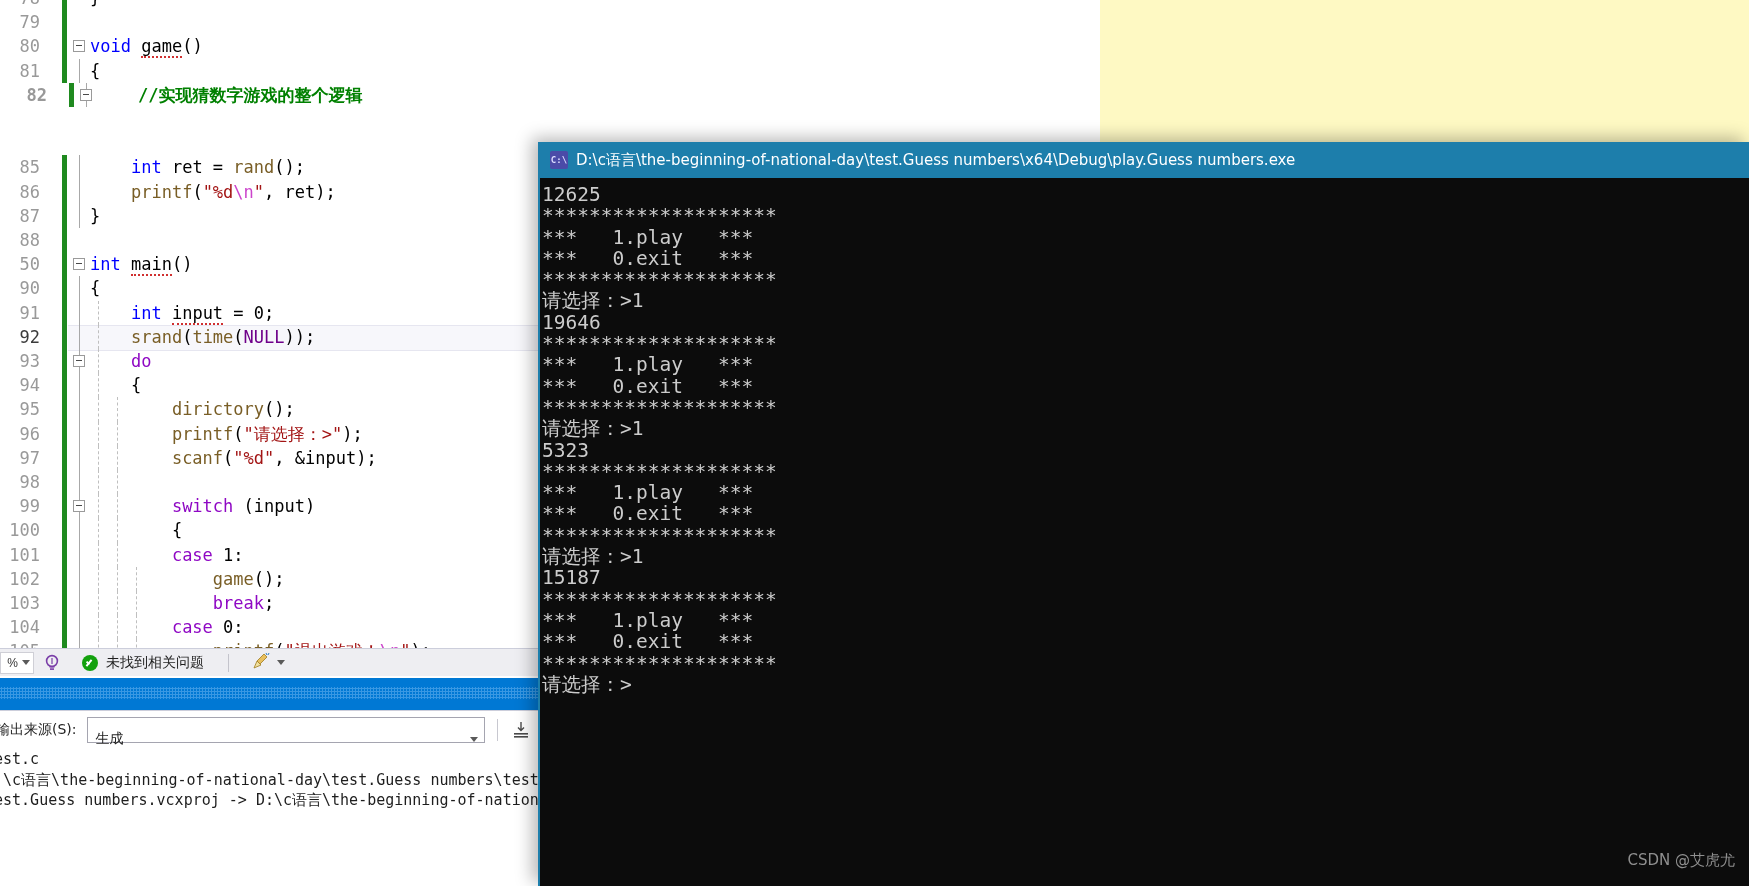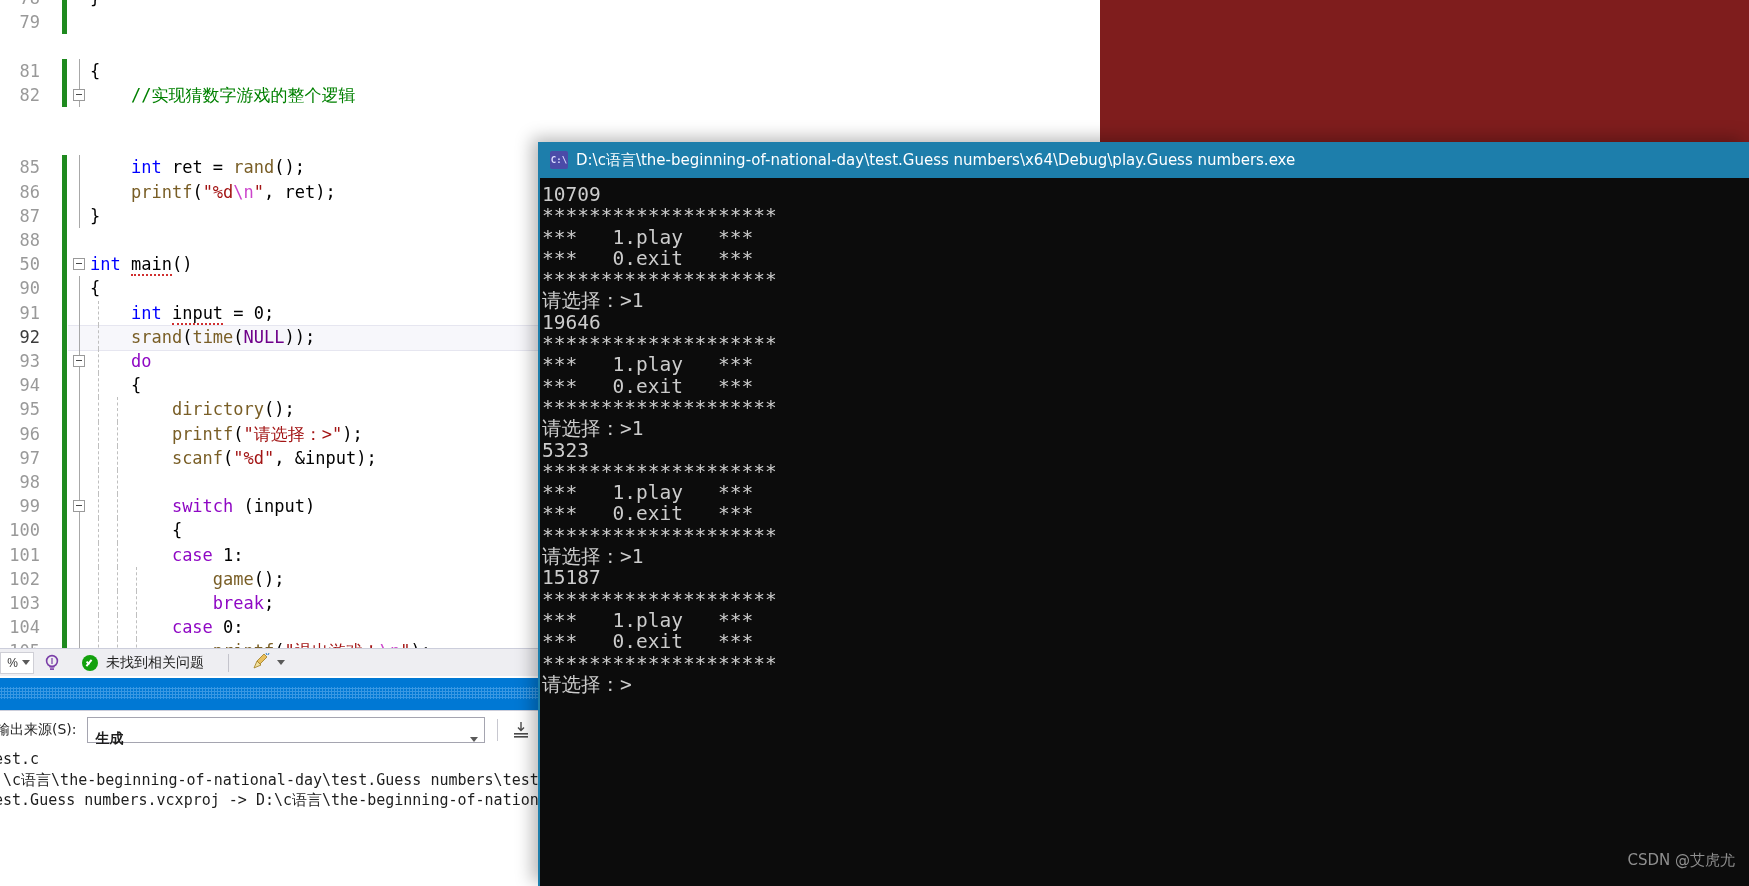--- a/index.html
+++ b/index.html
@@ -3,21 +3,21 @@
 <meta charset="utf-8">
 <style>
   * { box-sizing: border-box; margin: 0; padding: 0; }
   html, body {
     width: 1749px; height: 886px;
     overflow: hidden;
     background: #ffffff;
     font-family: "Liberation Sans", sans-serif;
   }
 
-  #root { position: relative; width: 1749px; height: 853px; background: #7f1d1d; }
+  #root { position: relative; width: 1749px; height: 853px; background: #fef9c3; }
 
   
   #vs-editor {
     position: absolute; left: 0; top: 0;
     width: 1100px; height: 886px;
     background: #ffffff;
     overflow: hidden;
   }
 
   .code-area {
@@ -172,21 +172,20 @@
     font-family: "DejaVu Sans", sans-serif;
   }
   .out-combo {
     margin-left: 10px;
     width: 398px; height: 26px;
     border: 1px solid #a5a5b0; background: #ffffff;
     display: flex; align-items: center; justify-content: space-between;
     padding: 18px 6px 0 8px;
     font-size: 14px; color: #1e1e1e;
     font-family: "DejaVu Sans", sans-serif;
-    font-weight: bold;
   }
   .out-sep { margin-left: 12px; width: 1px; height: 22px; background: #c8c8d0; }
   .out-btn { margin-left: 12px; width: 22px; height: 22px; position: relative; }
 
   .out-log {
     position: absolute; left: 0; top: 38px; right: 0; bottom: 0;
     font-family: "DejaVu Sans Mono", "Liberation Mono", monospace;
     font-size: 15px; line-height: 20.5px;
     color: #1e1e1e;
     white-space: pre;
@@ -242,22 +241,23 @@
 </head>
 <body>
 
 <div id="root">
 
   <div id="vs-editor">
 
     <div class="code-area" id="code-area">
         <div class="code-row" style="position: absolute; left: 0px; top: -14px; width: 1100px;"><span class="ln">78</span><span class="gutter-green"></span><span class="code-text"><span class="plain">}</span></span></div>
         <div class="code-row" style="position: absolute; left: 0px; top: 10.2px; width: 1100px;"><span class="ln">79</span><span class="gutter-green"></span><span class="code-text"></span></div>
+        <div class="code-row" style="position: absolute; left: 0px; top: 34.4px; width: 1100px;"><span class="ln">80</span><span class="gutter-green"></span><span class="fold"></span><span class="code-text"><span class="kw">void </span><span class="plain sq">game</span><span class="plain">()</span></span></div>
         <div class="code-row" style="position: absolute; left: 0px; top: 58.6px; width: 1100px;"><span class="ln">81</span><span class="gutter-green"></span><span class="guide solid" style="left: 79px;"></span><span class="code-text"><span class="plain">{</span></span></div>
-        <div class="code-row" style="position: absolute; left: 0px; top: 82.8px; width: 1100px;"><span class="ln">82</span><span class="gutter-green"></span><span class="fold"></span><span class="guide solid" style="left: 79px;"></span><span class="code-text"><span class="cmt">    //实现猜数字游戏的整个逻辑</span></span></div>
+        <div class="code-row" style="position: absolute; left: 7px; top: 82.8px; width: 1100px; font-weight: bold;"><span class="ln">82</span><span class="gutter-green"></span><span class="fold"></span><span class="guide solid" style="left: 79px;"></span><span class="code-text"><span class="cmt">    //实现猜数字游戏的整个逻辑</span></span></div>
         <div class="code-row" style="position: absolute; left: 0px; top: 155.4px; width: 1100px;"><span class="ln">85</span><span class="gutter-green"></span><span class="guide solid" style="left: 79px;"></span><span class="code-text"><span class="plain">    </span><span class="kw">int</span><span class="plain"> ret = </span><span class="fn">rand</span><span class="plain">();</span></span></div>
         <div class="code-row" style="position: absolute; left: 0px; top: 179.6px; width: 1100px;"><span class="ln">86</span><span class="gutter-green"></span><span class="guide solid" style="left: 79px;"></span><span class="code-text"><span class="plain">    </span><span class="fn">printf</span><span class="plain">(</span><span class="str">"%d</span><span class="esc">\n</span><span class="str">"</span><span class="plain">, ret);</span></span></div>
         <div class="code-row" style="position: absolute; left: 0px; top: 203.8px; width: 1100px;"><span class="ln">87</span><span class="gutter-green"></span><span class="guide solid" style="left: 79px;"></span><span class="code-text"><span class="plain">}</span></span></div>
         <div class="code-row" style="position: absolute; left: 0px; top: 228px; width: 1100px;"><span class="ln">88</span><span class="gutter-green"></span><span class="code-text"></span></div>
         <div class="code-row" style="position: absolute; left: 0px; top: 252.2px; width: 1100px;"><span class="ln">50</span><span class="gutter-green"></span><span class="fold"></span><span class="code-text"><span class="kw">int </span><span class="plain sq">main</span><span class="plain">()</span></span></div>
         <div class="code-row" style="position: absolute; left: 0px; top: 276.4px; width: 1100px;"><span class="ln">90</span><span class="gutter-green"></span><span class="guide solid" style="left: 79px;"></span><span class="code-text"><span class="plain">{</span></span></div>
         <div class="code-row" style="position: absolute; left: 0px; top: 300.6px; width: 1100px;"><span class="ln">91</span><span class="gutter-green"></span><span class="guide solid" style="left: 79px;"></span><span class="guide" style="left: 98px;"></span><span class="code-text"><span class="plain">    </span><span class="kw">int</span><span class="plain"> </span><span class="plain sq">input</span><span class="plain"> = 0;</span></span></div>
         <div class="code-row highlight" style="position: absolute; left: 0px; top: 324.8px; width: 1100px;"><span class="ln cur">92</span><span class="gutter-green"></span><span class="guide solid" style="left: 79px;"></span><span class="guide" style="left: 98px;"></span><span class="code-text"><span class="plain">    </span><span class="fn">srand</span><span class="plain">(</span><span class="fn">time</span><span class="plain">(</span><span class="mac">NULL</span><span class="plain">));</span></span></div>
         <div class="code-row" style="position: absolute; left: 0px; top: 349px; width: 1100px;"><span class="ln">93</span><span class="gutter-green"></span><span class="fold"></span><span class="guide solid" style="left: 79px;"></span><span class="guide" style="left: 98px;"></span><span class="code-text"><span class="plain">    </span><span class="kw2">do</span></span></div>
         <div class="code-row" style="position: absolute; left: 0px; top: 373.2px; width: 1100px;"><span class="ln">94</span><span class="gutter-green"></span><span class="guide solid" style="left: 79px;"></span><span class="guide" style="left: 98px;"></span><span class="code-text"><span class="plain">    {</span></span></div>
@@ -323,21 +323,21 @@
       <div class="out-log" id="out-log"><div class="lg">est.c</div><div class="lg">:\c语言\the-beginning-of-national-day\test.Guess numbers\test.Guess</div><div class="lg">est.Guess numbers.vcxproj -&gt; D:\c语言\the-beginning-of-national-day</div></div>
     </div>
   </div>
 
   <div id="console-win">
     <div class="con-title">
       <span class="con-ico">C:\</span>
       <span>D:\c语言\the-beginning-of-national-day\test.Guess numbers\x64\Debug\play.Guess numbers.exe</span>
     </div>
     <div class="con-body" id="con-body">
-        <div class="con-line">10709</div>
+        <div class="con-line">12625</div>
         <div class="con-line">********************</div>
         <div class="con-line">***   1.play   ***</div>
         <div class="con-line">***   0.exit   ***</div>
         <div class="con-line">********************</div>
         <div class="con-line">请选择：&gt;1</div>
         <div class="con-line">19646</div>
         <div class="con-line">********************</div>
         <div class="con-line">***   1.play   ***</div>
         <div class="con-line">***   0.exit   ***</div>
         <div class="con-line">********************</div>

